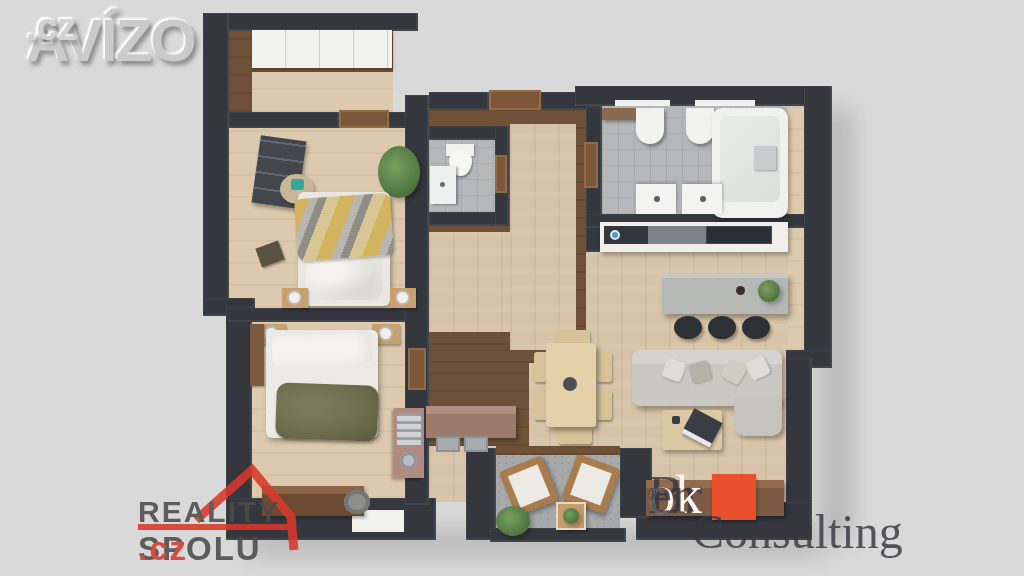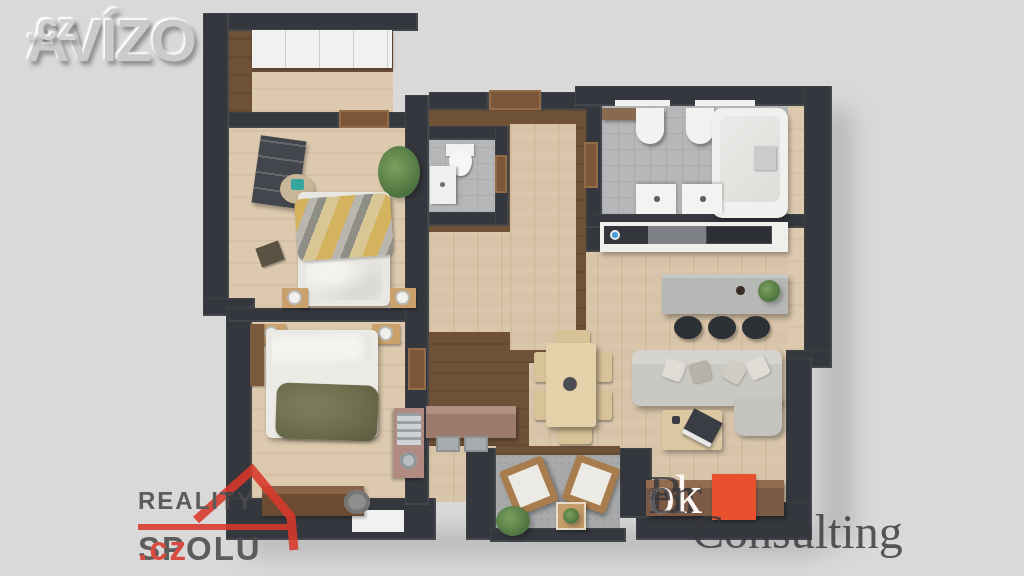--- a/index.html
+++ b/index.html
@@ -19,21 +19,21 @@
   .lamp{background:#f0f0ee;border:2px solid #b9b9b5;border-radius:50%;}
   .stool{background:#2d3035;border-radius:50%;box-shadow:2px 3px 3px rgba(0,0,0,0.3);}
   .pillow{border-radius:4px;box-shadow:1px 1px 2px rgba(0,0,0,0.2);}
   .nstand{background:#caa06c;box-shadow:1px 2px 2px rgba(0,0,0,0.3);}
   .chair{background:#d8c298;border-radius:3px;box-shadow:1px 2px 2px rgba(0,0,0,0.3);}
   
   .avizo{left:26px;top:6px;font-weight:bold;font-size:60px;letter-spacing:-2px;color:#cbcbcb;
          text-shadow:-2px -2px 2px rgba(255,255,255,0.95),3px 4px 4px rgba(0,0,0,0.35);z-index:50;}
   .avizo .tld{font-size:38px;letter-spacing:0;color:#d2d2d2;}
   .rs{left:138px;top:487px;z-index:50;opacity:0.88;font-weight:bold;letter-spacing:2px;color:#4b4b4b;}
-  .rs-l1{left:0;top:0;font-size:24px;}
+  .rs-l1{left:0;top:8px;font-size:30px;}
   .rs-bar{left:0;top:37px;width:152px;height:6px;background:#d9382a;}
   .rs-l2{left:0;top:43px;font-size:33px;}
   .rs-cz{position:static;color:#d9382a;}
   .rs-roof{left:50px;top:-25px;width:120px;height:95px;}
   .bc{left:648px;top:468px;z-index:50;font-family:"Liberation Serif",serif;color:rgba(55,55,60,0.82);}
   .bc-square{left:64px;top:6px;width:44px;height:46px;background:#e8502e;box-shadow:1px 2px 3px rgba(0,0,0,0.25);}
   .bc-l1{left:0;top:0;font-size:54px;line-height:54px;}
   .bc-ok{position:static;color:#fdf6f2;}
   .bc-reg{position:static;font-size:16px;vertical-align:28px;}
   .bc-l2{left:44px;top:40px;font-size:48px;line-height:48px;}

